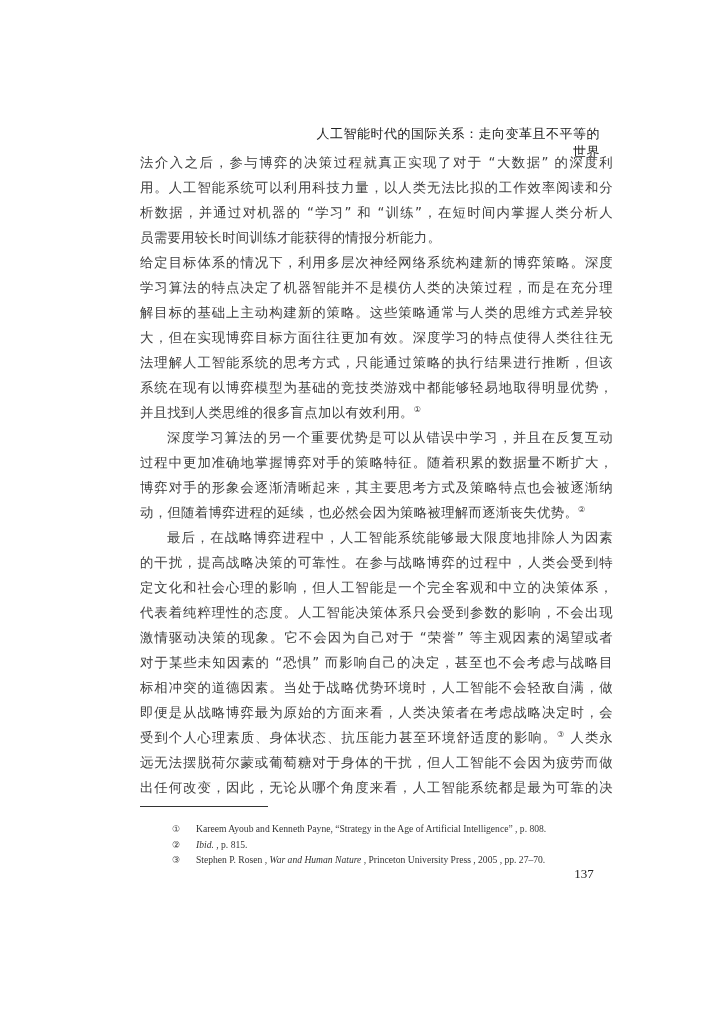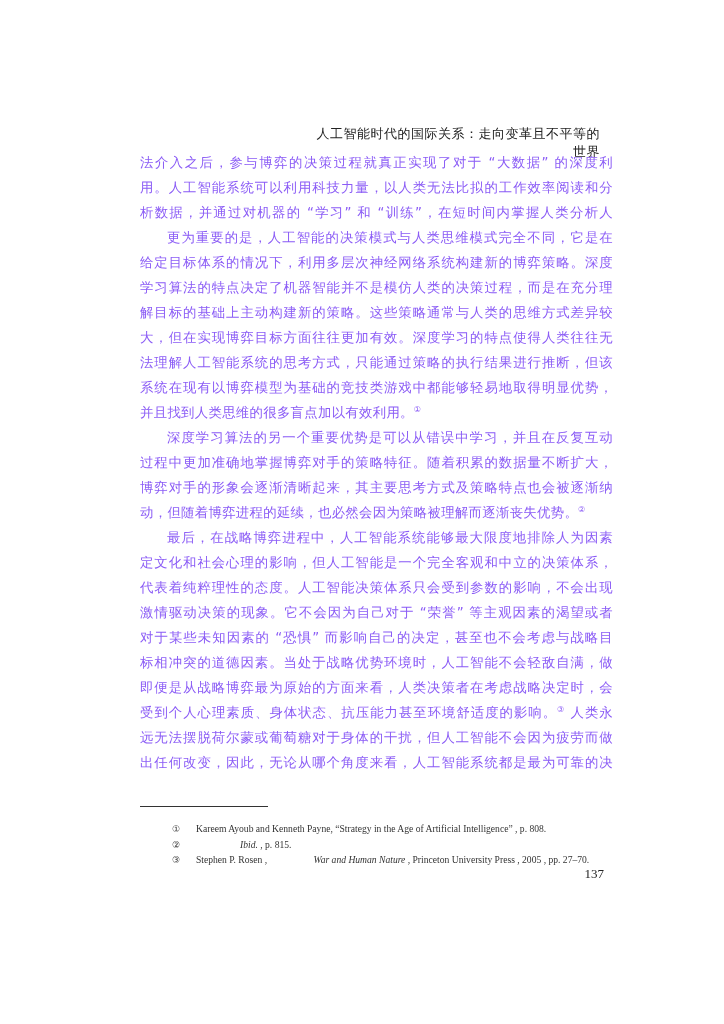--- a/index.html
+++ b/index.html
@@ -13,64 +13,65 @@
     position: absolute; left: 292px; top: 125px; width: 292px;
     font-size: 13px; line-height: 18px; text-align: right; color: #222;
     letter-spacing: 0.5px;
   }
   .body-text {
     position: absolute; left: 124px; top: 150px; width: 473px;
   }
   .line {
     height: 25px; line-height: 25px; font-size: 13.4px; white-space: nowrap;
     text-align: justify; text-align-last: justify; letter-spacing: 0.3px;
-    color: #8b5cf6;
+    color: #404040;
   }
   .line.last { text-align-last: left; }
   .line.indent { padding-left: 27px; }
   .fn-ref { font-size: 8px; vertical-align: 5px; line-height: 0; }
   .rule {
     position: absolute; left: 124px; top: 806px; width: 128px; height: 0;
     border-top: 1px solid #333;
   }
   .footnotes { position: absolute; left: 156px; top: 821px; width: 430px; }
   .footnote {
     height: 15.5px; line-height: 15.5px; font-size: 9.6px; white-space: nowrap;
     font-family: "Liberation Serif", serif; color: #333;
   }
   .fn-mark { display: inline-block; width: 24px; font-family: "DejaVu Sans", sans-serif; font-size: 9px; }
-  .fn-text i { font-style: italic; margin-left: 44px; }
+  .fn-text i { font-style: italic; }
   .page-number {
-    position: absolute; left: 548px; top: 866px; width: 40px; text-align: right;
+    position: absolute; left: 548px; top: 866px; width: 40px; text-align: center;
     font-family: "Liberation Serif", serif; font-size: 13px; color: #222;
   }
 </style>
 </head>
 <body>
 
 <div class="page">
   <div class="running-header">人工智能时代的国际关系：走向变革且不平等的世界</div>
 
   <div class="body-text" id="body-text">
       <div class="line"><span>法介入之后，参与博弈的决策过程就真正实现了对于 “大数据” 的深度利</span></div>
       <div class="line"><span>用。人工智能系统可以利用科技力量，以人类无法比拟的工作效率阅读和分</span></div>
       <div class="line"><span>析数据，并通过对机器的 “学习” 和 “训练”，在短时间内掌握人类分析人</span></div>
-      <div class="line indent"><span>更为重要的是，人工智能的决策模式与人类思维模式完全不同，它是在</span></div>
+      <div class="line last"><span>员需要用较长时间训练才能获得的情报分析能力。</span></div>
       <div class="line"><span>给定目标体系的情况下，利用多层次神经网络系统构建新的博弈策略。深度</span></div>
       <div class="line"><span>学习算法的特点决定了机器智能并不是模仿人类的决策过程，而是在充分理</span></div>
       <div class="line"><span>解目标的基础上主动构建新的策略。这些策略通常与人类的思维方式差异较</span></div>
       <div class="line"><span>大，但在实现博弈目标方面往往更加有效。深度学习的特点使得人类往往无</span></div>
       <div class="line"><span>法理解人工智能系统的思考方式，只能通过策略的执行结果进行推断，但该</span></div>
       <div class="line"><span>系统在现有以博弈模型为基础的竞技类游戏中都能够轻易地取得明显优势，</span></div>
       <div class="line last"><span>并且找到人类思维的很多盲点加以有效利用。</span><span class="fn-ref">①</span></div>
       <div class="line indent"><span>深度学习算法的另一个重要优势是可以从错误中学习，并且在反复互动</span></div>
       <div class="line"><span>过程中更加准确地掌握博弈对手的策略特征。随着积累的数据量不断扩大，</span></div>
       <div class="line"><span>博弈对手的形象会逐渐清晰起来，其主要思考方式及策略特点也会被逐渐纳</span></div>
       <div class="line last"><span>动，但随着博弈进程的延续，也必然会因为策略被理解而逐渐丧失优势。</span><span class="fn-ref">②</span></div>
       <div class="line indent"><span>最后，在战略博弈进程中，人工智能系统能够最大限度地排除人为因素</span></div>
+      <div class="line"><span>的干扰，提高战略决策的可靠性。在参与战略博弈的过程中，人类会受到特</span></div>
       <div class="line"><span>定文化和社会心理的影响，但人工智能是一个完全客观和中立的决策体系，</span></div>
       <div class="line"><span>代表着纯粹理性的态度。人工智能决策体系只会受到参数的影响，不会出现</span></div>
       <div class="line"><span>激情驱动决策的现象。它不会因为自己对于 “荣誉” 等主观因素的渴望或者</span></div>
       <div class="line"><span>对于某些未知因素的 “恐惧” 而影响自己的决定，甚至也不会考虑与战略目</span></div>
       <div class="line"><span>标相冲突的道德因素。当处于战略优势环境时，人工智能不会轻敌自满，做</span></div>
       <div class="line"><span>即便是从战略博弈最为原始的方面来看，人类决策者在考虑战略决定时，会</span></div>
       <div class="line"><span>受到个人心理素质、身体状态、抗压能力甚至环境舒适度的影响。</span><span class="fn-ref">③</span><span> 人类永</span></div>
       <div class="line"><span>远无法摆脱荷尔蒙或葡萄糖对于身体的干扰，但人工智能不会因为疲劳而做</span></div>
       <div class="line"><span>出任何改变，因此，无论从哪个角度来看，人工智能系统都是最为可靠的决</span></div>
     </div>

